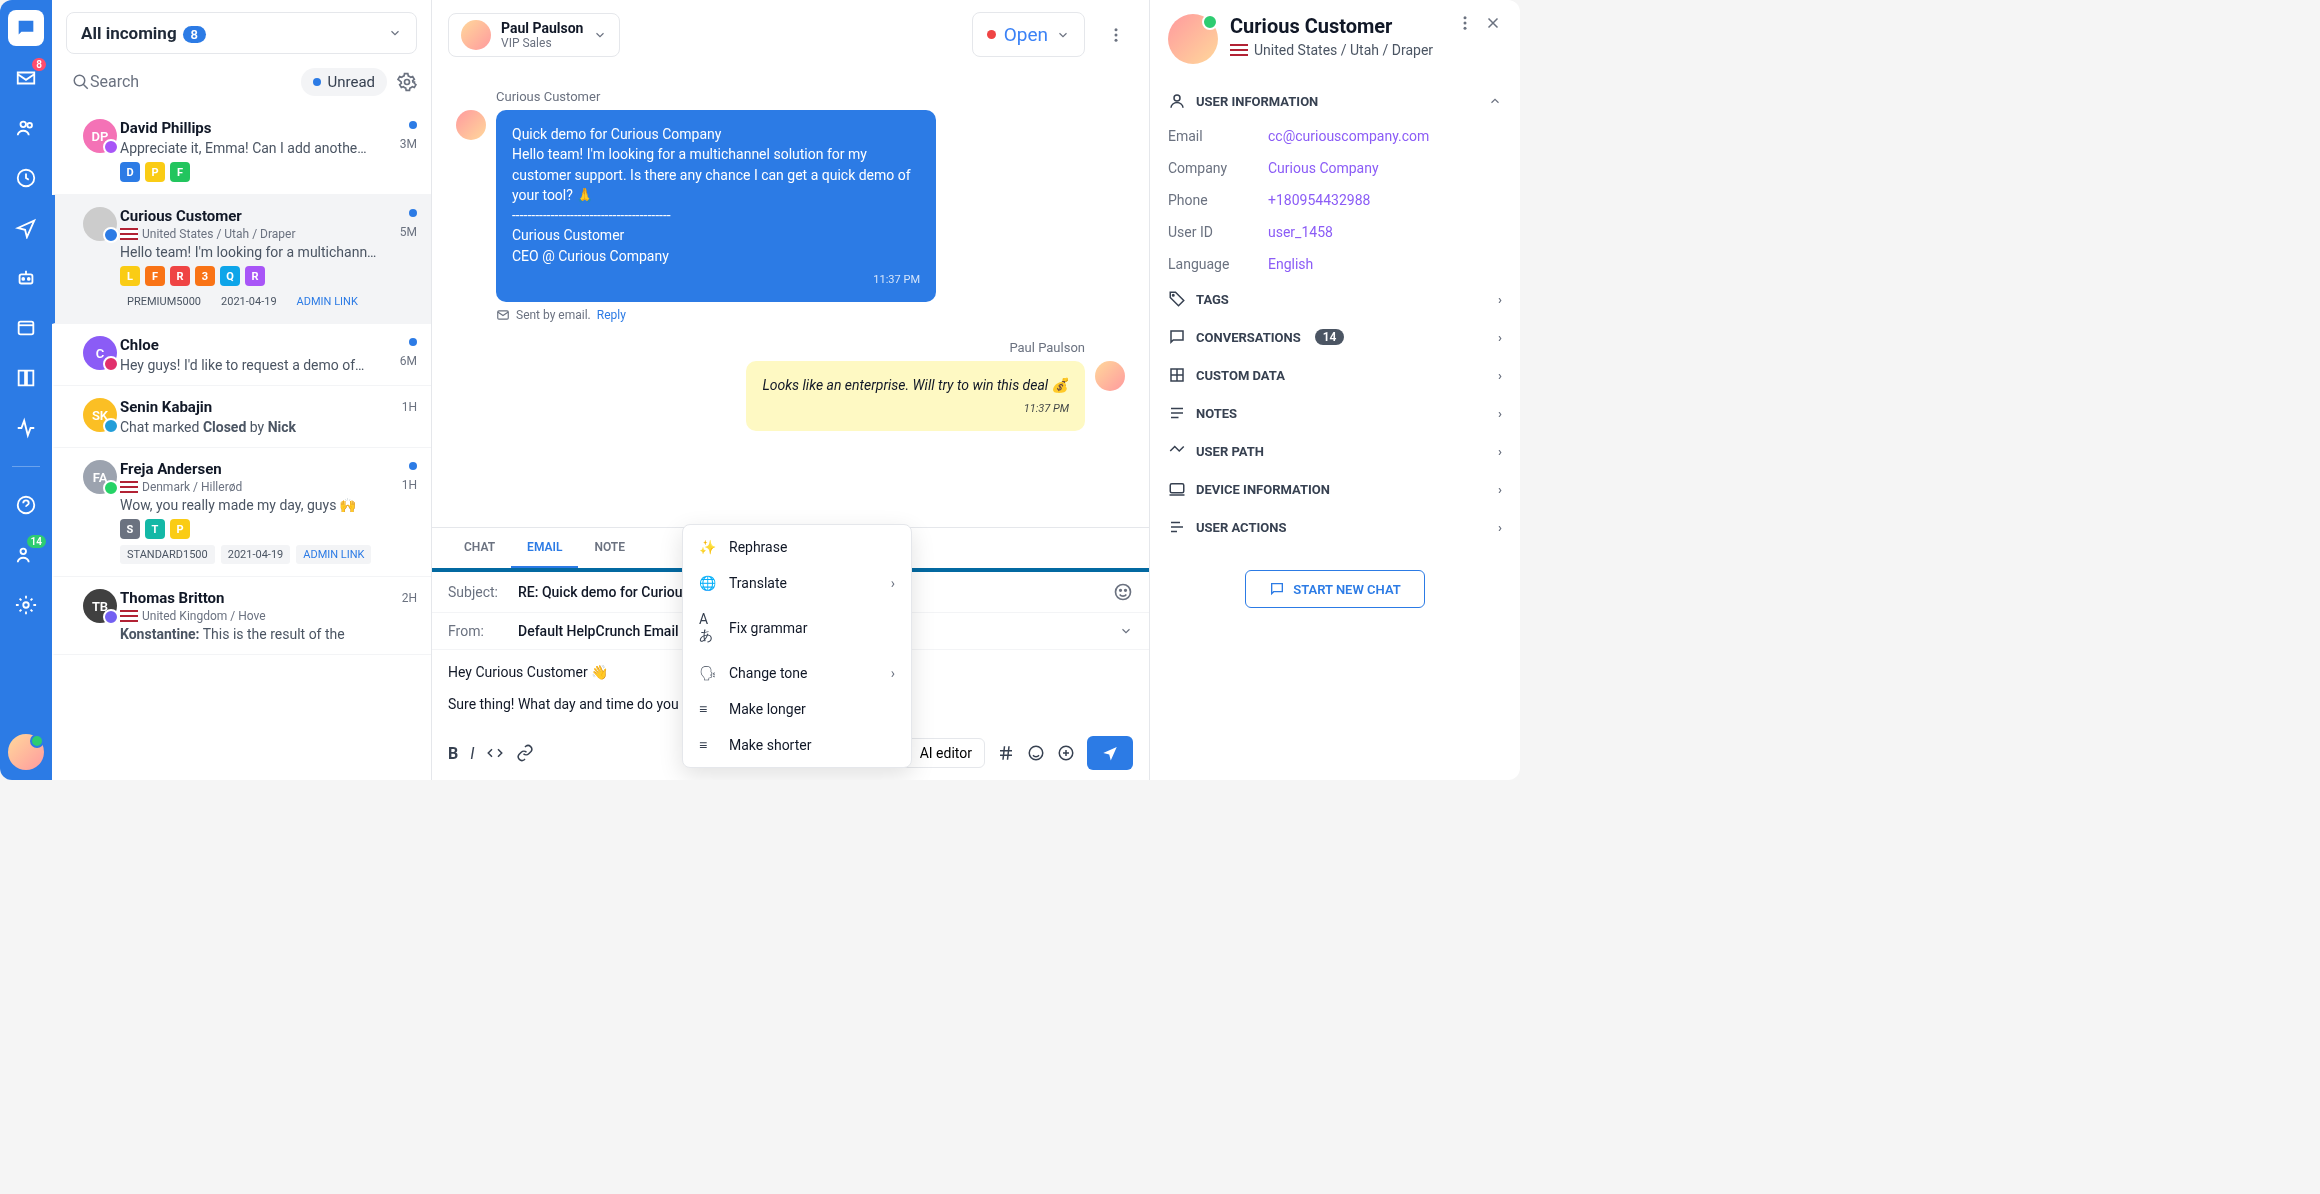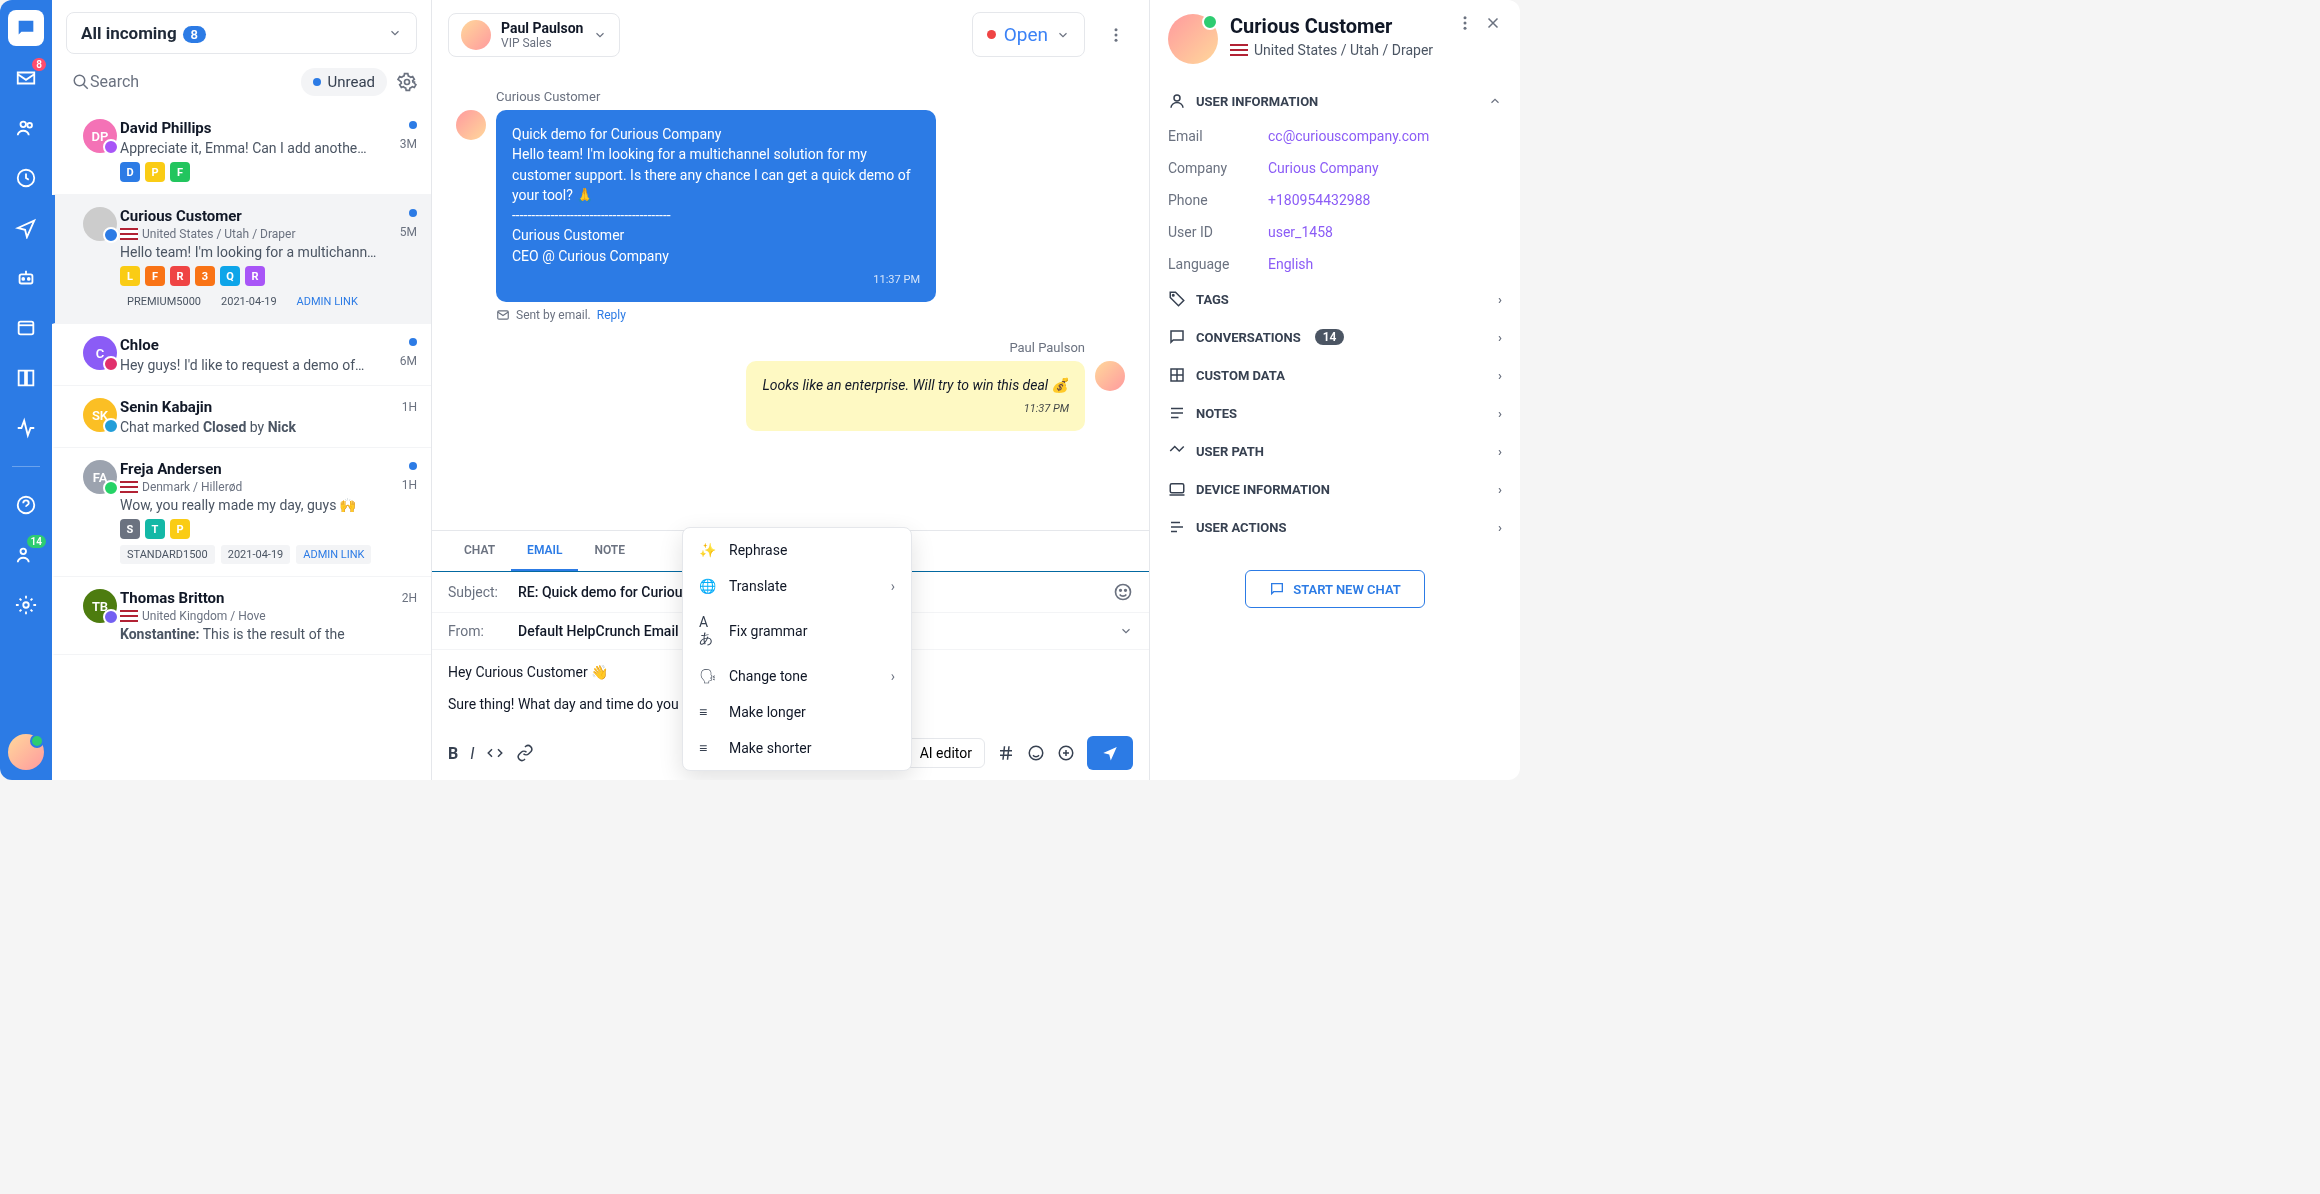--- a/index.html
+++ b/index.html
@@ -60,21 +60,21 @@
 .msg-wrap.right { justify-content: flex-end; font-style: italic; }
 .msg-av { width: 30px; height: 30px; border-radius: 50%; background: #ddd; flex-shrink: 0; }
 .bubble { max-width: 440px; border-radius: 10px; padding: 14px 16px; font-size: 14px; line-height: 1.45; position: relative; }
 .bubble.in { background: #2c7be5; color: #fff; }
 .bubble.note { background: #fef9c3; color: #111827; }
 .bubble .ts { font-size: 11px; opacity: 0.8; text-align: right; margin-top: 6px; }
 .sent-by { font-size: 12px; color: #6b7280; margin-top: 6px; margin-left: 40px; display:flex; align-items:center; gap:6px; }
 .sent-by a { color: #2c7be5; text-decoration: none; }
 
 .composer { border-top: 1px solid #e5e7eb; position: relative; }
-.comp-tabs { display: flex; border-bottom: 1px solid #0369a1; padding: 0 16px; }
+.comp-tabs { display: flex; border-bottom: 4px solid #0369a1; padding: 0 16px; }
 .comp-tab { padding: 12px 16px; font-size: 12px; font-weight: 600; color: #6b7280; cursor: pointer; border-bottom: 2px solid transparent; }
 .comp-tab.active { color: #2c7be5; border-bottom-color: #2c7be5; }
 .comp-row { display: flex; align-items: center; padding: 10px 16px; border-bottom: 1px solid #f3f4f6; font-size: 14px; gap: 10px; }
 .comp-row .lbl { color: #6b7280; width: 60px; }
 .comp-row .val { color: #111827; font-weight: 500; flex: 1; }
 .comp-body { padding: 14px 16px; font-size: 14px; color: #111827; min-height: 70px; }
 .comp-toolbar { display: flex; align-items: center; padding: 10px 16px; gap: 12px; }
 .tb-grp { display: flex; gap: 12px; }
 .tb-btn { color: #374151; cursor: pointer; display:flex; align-items:center; }
 .ai-btn { display: flex; align-items: center; gap: 6px; border: 1px solid #e5e7eb; border-radius: 6px; padding: 6px 12px; font-size: 14px; cursor: pointer; margin-left: auto; }
@@ -298,21 +298,21 @@
             <span class="chip-sm">2021-04-19</span>
             <span class="chip-sm link">ADMIN LINK</span>
           </div>
     </div>
     <div class="meta">
           <span class="unread-dot"></span>
           <span class="time">1H</span>
         </div>
       </div>
       <div class="conv">
-    <div class="avatar" style="background:#4d7c0f">TB<span class="channel-badge" style="background:#7360f2"></span></div>
+    <div class="avatar" style="background:#404040">TB<span class="channel-badge" style="background:#7360f2"></span></div>
     <div class="body">
       <div class="name">Thomas Britton</div>
       <div class="loc"><span class="flag"></span>United Kingdom / Hove</div>
       <div class="preview"><b>Konstantine:</b> This is the result of the</div>
 
     </div>
     <div class="meta">
           <span class="time">2H</span>
         </div>
       </div>

